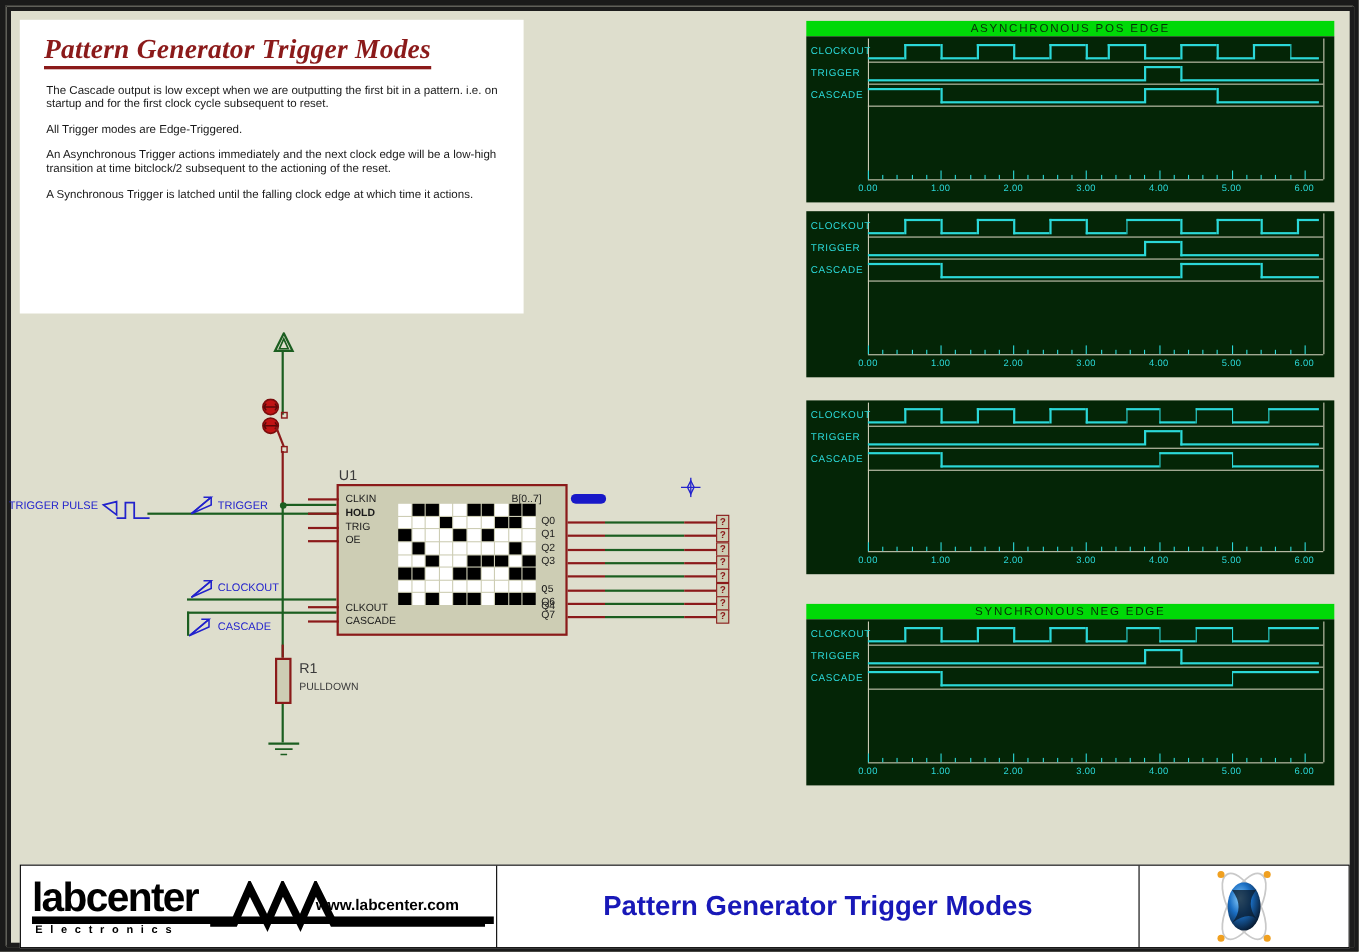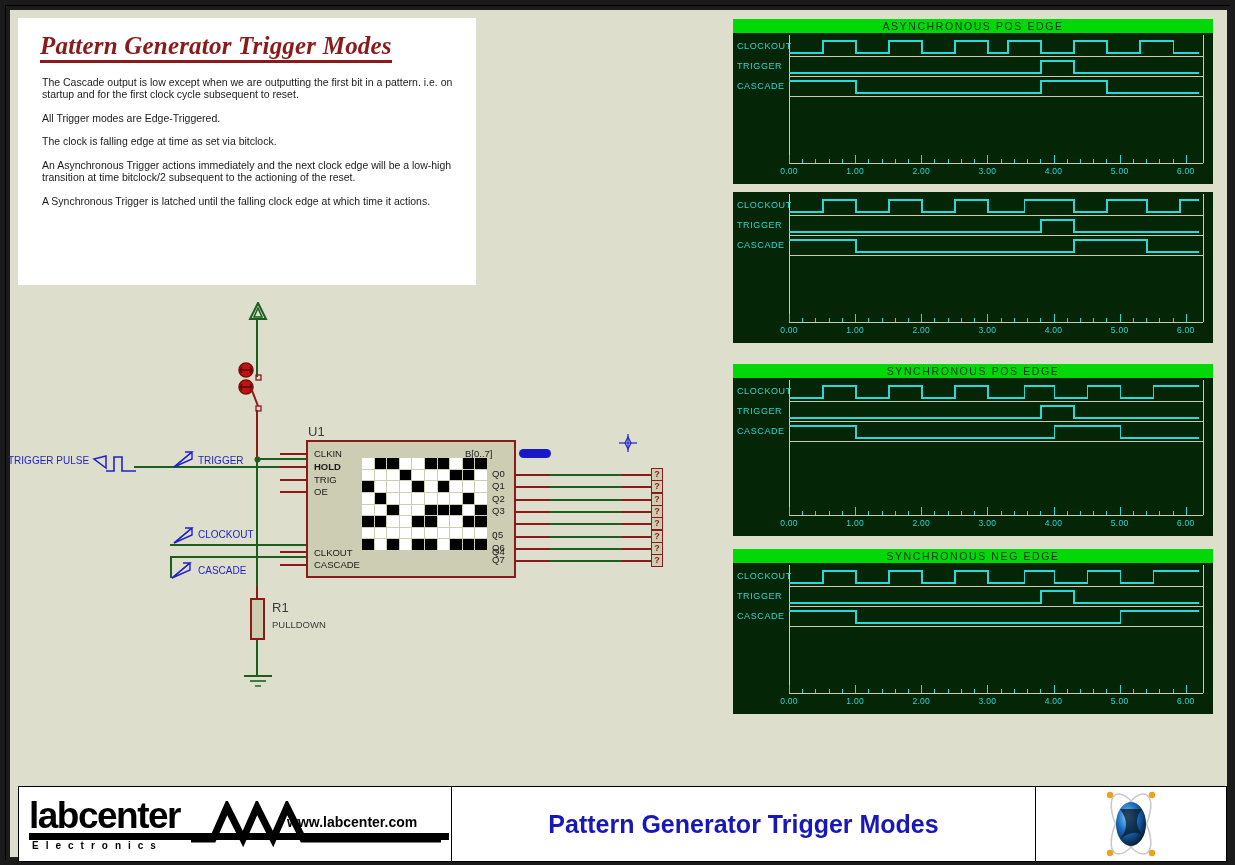--- a/index.html
+++ b/index.html
@@ -83,21 +83,20 @@
 
 <div id="root">
   <div class="sheet">
   <div class="inner-frame">
 
     <div class="notes">
       <div class="notes-title">Pattern Generator Trigger Modes</div>
       <div class="notes-body">
         <p>The Cascade output is low except when we are outputting the first bit in a pattern. i.e. on startup and for the first clock cycle subsequent to reset.</p>
         <p>All Trigger modes are Edge-Triggered.</p>
-        <p>The clock is falling edge at time as set via bitclock.</p>
         <p>An Asynchronous Trigger actions immediately and the next clock edge will be a low-high transition at time bitclock/2 subsequent to the actioning of the reset.</p>
         <p>A Synchronous Trigger is latched until the falling clock edge at which time it actions.</p>
       </div>
     </div>
 
     <div class="schem-layer">
 
       <svg style="position:absolute;left:238px;top:292px;" width="22" height="20">
         <polygon points="10,1 18,17 2,17" fill="none" stroke="#1b5e20" stroke-width="2"></polygon>
         <polygon points="10,6 14,15 6,15" fill="none" stroke="#1b5e20" stroke-width="1.5"></polygon>
@@ -487,21 +486,20 @@
               <div class="tlabel" style="left: 386.645px; top: 133px;">5.00</div>
               <div class="tick" style="left: 399.871px; top: 126px; height: 4px;"></div>
               <div class="tick" style="left: 413.097px; top: 126px; height: 4px;"></div>
               <div class="tick" style="left: 426.323px; top: 126px; height: 4px;"></div>
               <div class="tick" style="left: 439.548px; top: 126px; height: 4px;"></div>
               <div class="tick" style="left: 452.774px; top: 122px; height: 8px;"></div>
               <div class="tlabel" style="left: 452.774px; top: 133px;">6.00</div>
             </div>
           </div>
           <div class="wf" style="left: 723px; top: 354px; width: 480px; height: 172px;">
-            <div class="wf-title">SYNCHRONOUS  POS  EDGE</div>
             <div class="wf-body" style="height: 158px;">
               <div class="wf-vline" style="left: 56px; top: 2px; height: 135px;"></div>
               <div class="wf-sep" style="left: 56px; top: 137px; width: 414px;"></div>
               <div class="wf-vline" style="left: 470px; top: 2px; height: 135px;"></div>
               <div class="wf-chname" style="left: 4px; top: 8px;">CLOCKOUT</div>
               <div class="wf-sep" style="left: 56px; top: 23px; width: 414px;"></div>
               <div class="trace" style="left: 56px; top: 19px; width: 33.0645px; height: 1.5px;"></div>
               <div class="trace" style="left: 89.0645px; top: 7px; width: 33.0645px; height: 1.5px;"></div>
               <div class="trace" style="left: 89.0645px; top: 7px; width: 1.5px; height: 13.5px;"></div>
               <div class="trace" style="left: 122.129px; top: 19px; width: 33.0645px; height: 1.5px;"></div>

